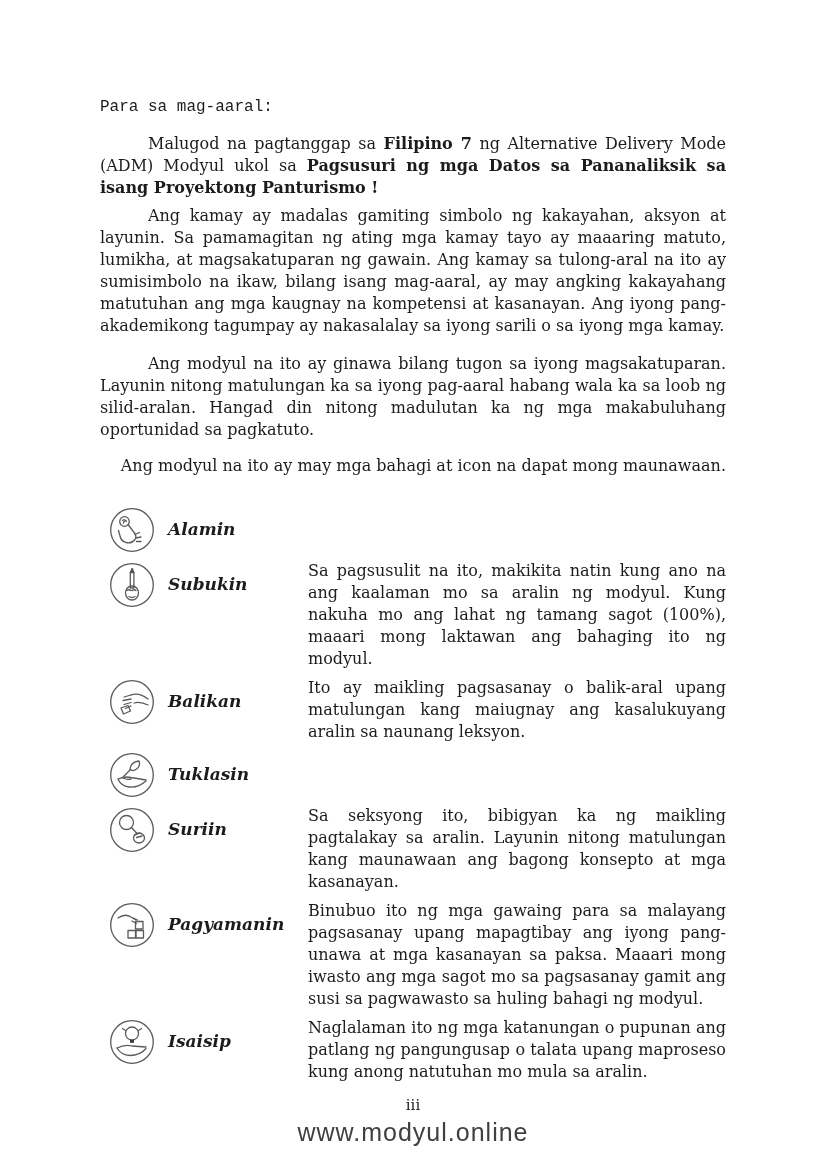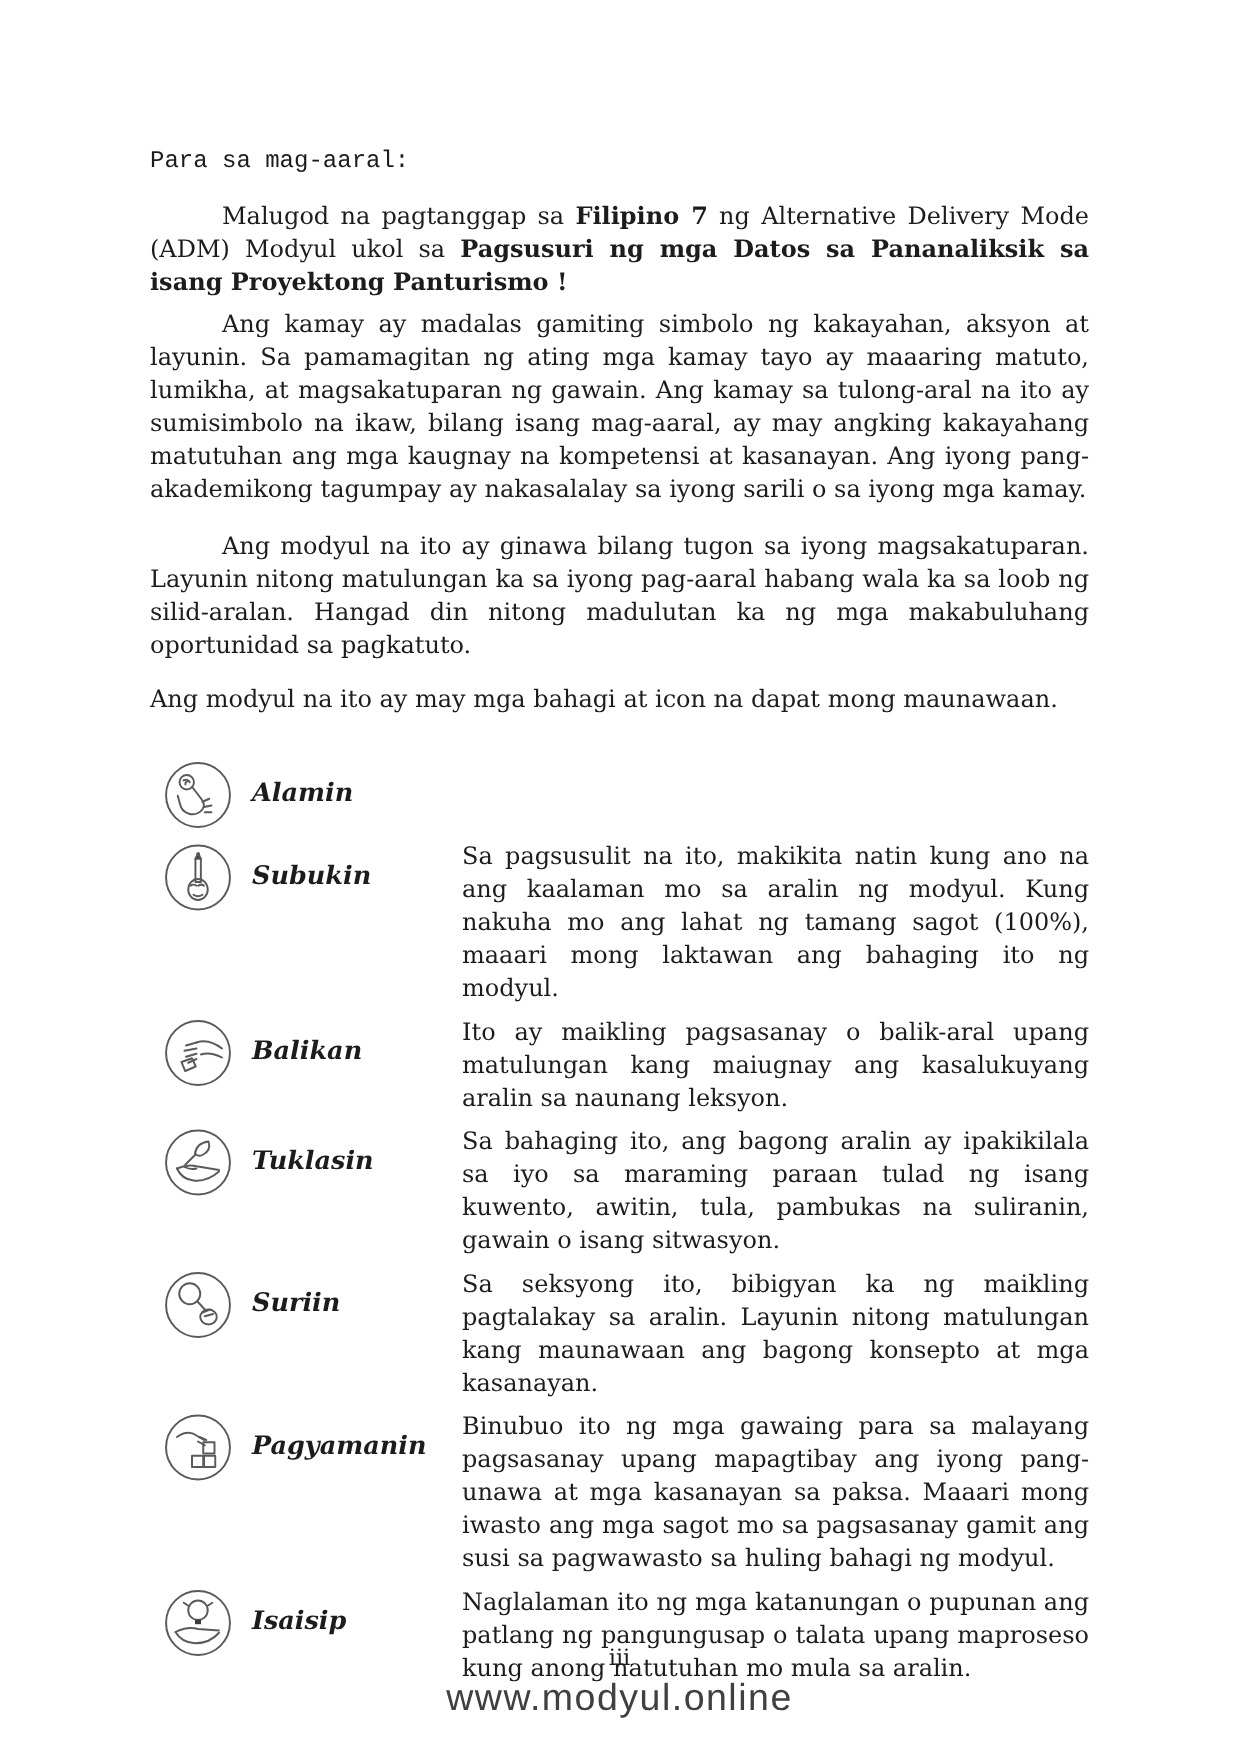--- a/index.html
+++ b/index.html
@@ -27,21 +27,21 @@
   .para {
     font-size: 16px;
     line-height: 22px;
     text-align: justify;
     text-indent: 48px;
     margin: 0;
   }
   .p1 { margin-top: 15px; }
   .p2 { margin-top: 6px; }
   .p3 { margin-top: 16px; }
-  .p4 { margin-top: 14px; text-indent: 0; text-align: left; }
+  .p4 { margin-top: 14px; text-indent: 0; text-align: right; }
   .para b { font-weight: bold; }
 
   .parts {
     margin-top: 28px;
     display: flex;
     flex-direction: column;
     gap: 7px;
   }
   .part-row {
     display: grid;
@@ -155,21 +155,20 @@
           <svg width="46" height="46" viewBox="0 0 46 46">
             <circle class="ic" cx="23" cy="23" r="21.3"></circle>
             <path class="ic" d="M21 17 q1 -7 9 -8 q2 6 -4 9 q-3 1.5 -5 -1 z"></path>
             <path class="ic" d="M21.5 17.5 l-7 7"></path>
             <path class="ic" d="M9 27 q7 -3 13 -1.5 l15 2.5"></path>
             <path class="ic" d="M9 27 q3 7 11 8 q9 1 17 -6"></path>
             <path class="ic" d="M14 26 q4 2 8 1"></path>
           </svg>
         </div>
         <div class="label-cell">Tuklasin</div>
-        <div class="desc-cell">Sa bahaging ito, ang bagong aralin ay ipakikilala sa iyo sa maraming paraan tulad ng isang kuwento, awitin, tula, pambukas na suliranin, gawain o isang sitwasyon.</div>
       </div>
 
       <div class="part-row">
         <div class="icon-cell">
           <svg width="46" height="46" viewBox="0 0 46 46">
             <circle class="ic" cx="23" cy="23" r="21.3"></circle>
             <circle class="ic" cx="17.5" cy="15.5" r="7"></circle>
             <line class="ic" x1="22.5" y1="20.5" x2="28" y2="26.5"></line>
             <ellipse class="ic" cx="30" cy="31" rx="5.5" ry="5"></ellipse>
             <path class="ic" d="M26 28 l5 -2 m-3.5 4.5 l5.5 -1.5"></path>

